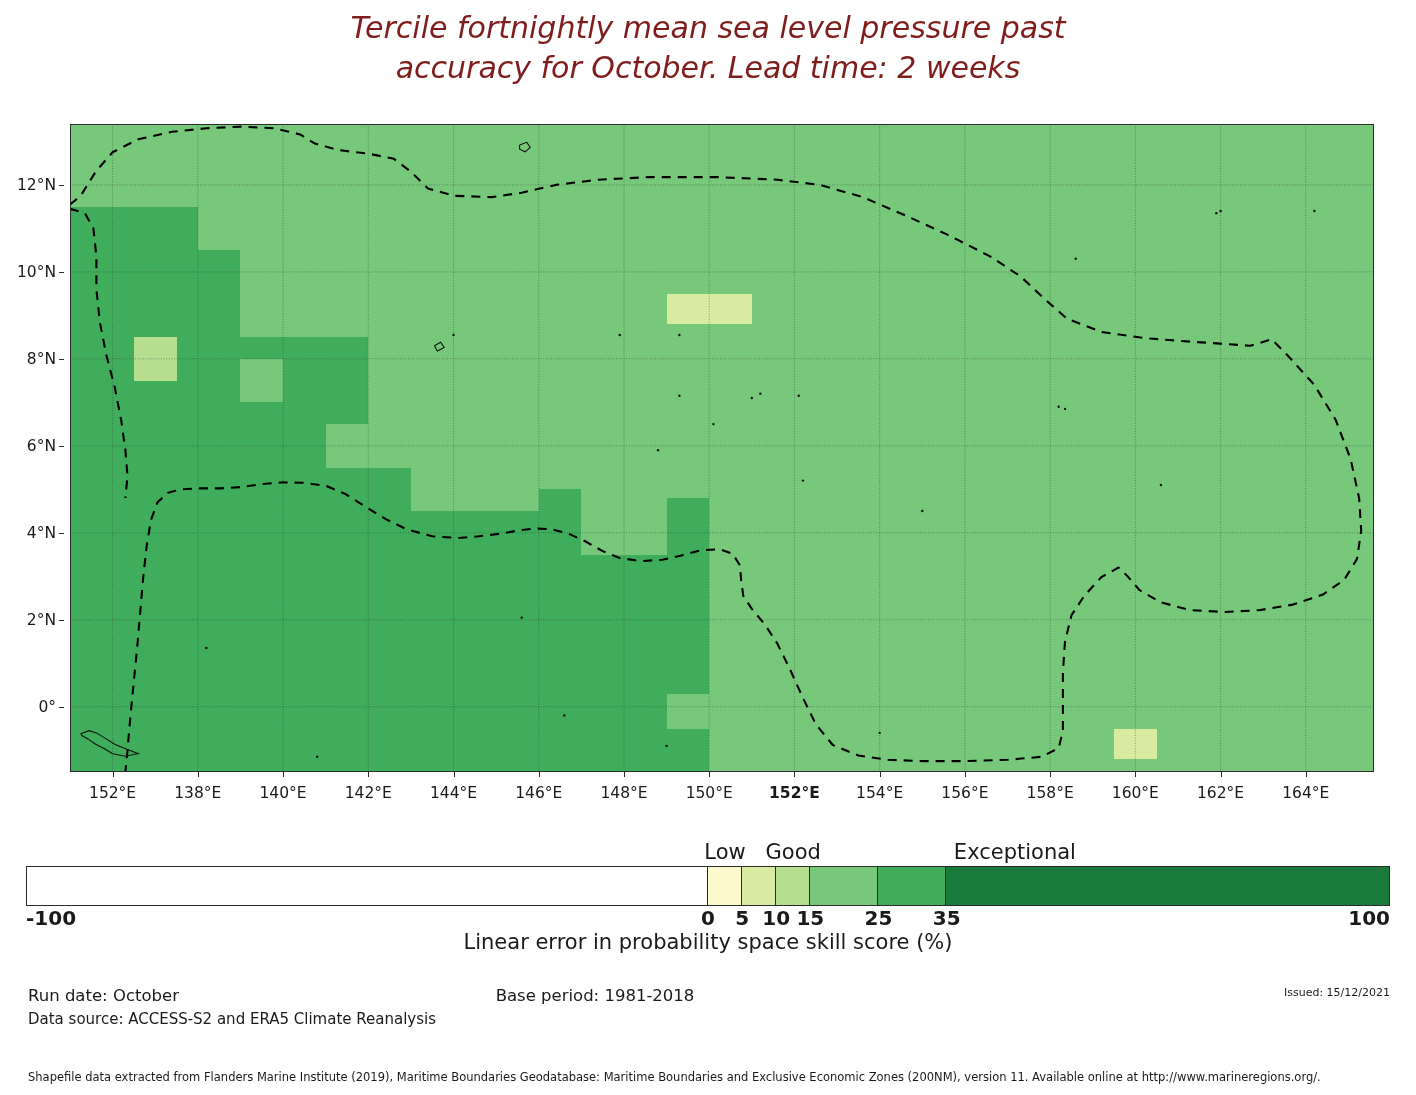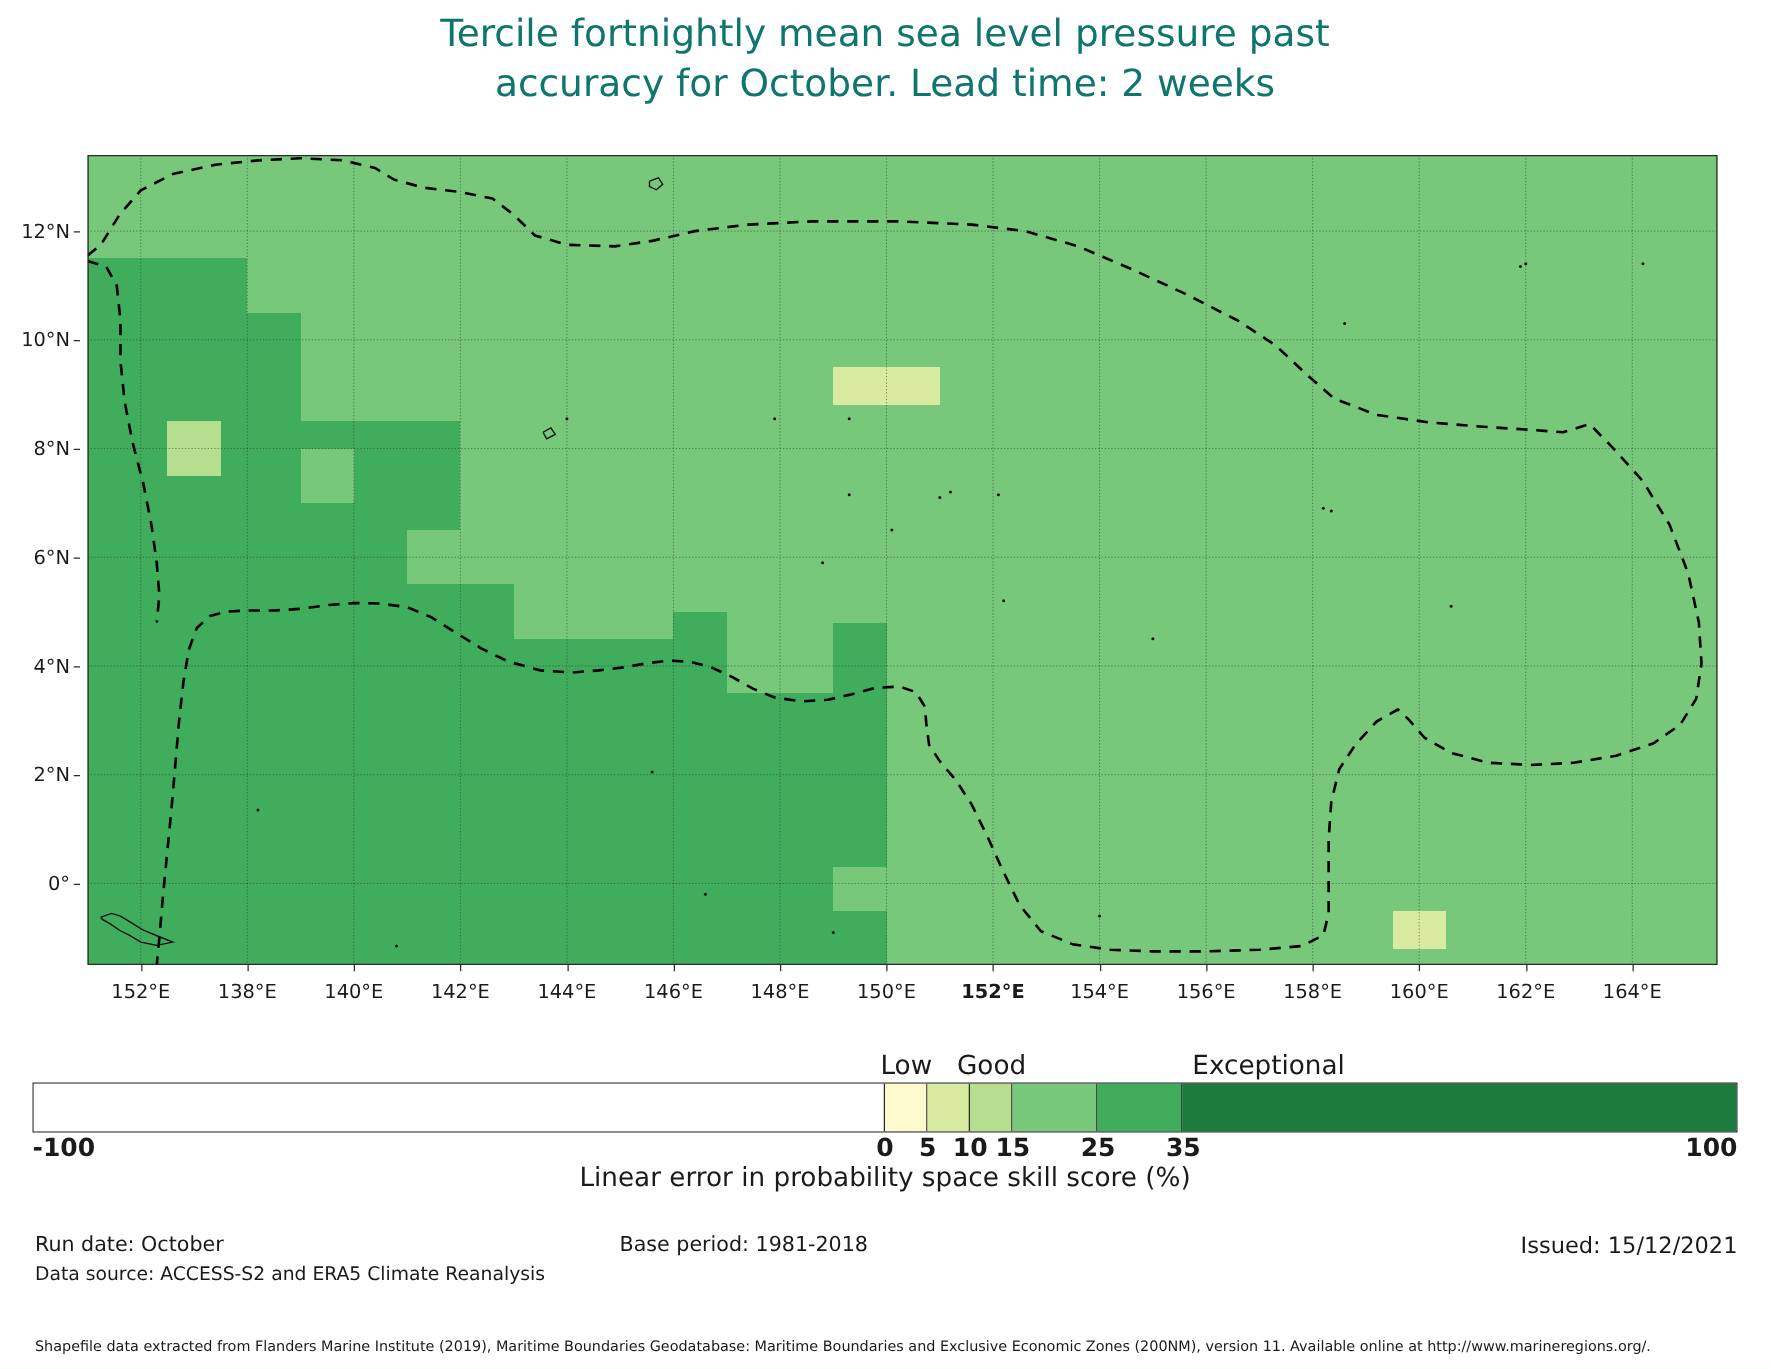--- a/index.html
+++ b/index.html
@@ -1,22 +1,23 @@
 <!DOCTYPE html>
 <html><head>
 <meta charset="utf-8">
 <style>
   html,body{margin:0;padding:0;background:#ffffff;}
   body{width:1416px;height:1095px;font-family:"DejaVu Sans",sans-serif;color:#000;position:relative;overflow:hidden;}
 
   
   #title{
     position:absolute;left:0;top:8px;width:1416px;text-align:center;
-    font-size:30px;line-height:1.32;color:#0f766e;font-weight:400;
+    font-size:30px;line-height:1.32;color:#7f1d1d;font-weight:400;
     white-space:pre-line;
+    font-style:italic;
   }
 
   
   #map-figure{position:absolute;left:70px;top:124px;width:1304px;height:648px;}
   #map-plot{position:absolute;inset:0;overflow:hidden;background:#77c87b;}
   #map-plot svg{position:absolute;left:0;top:0;}
   #map-frame{position:absolute;inset:0;border:1px solid #2b2b2b;box-sizing:border-box;pointer-events:none;}
   #y-axis{position:absolute;left:0;top:124px;width:64px;height:648px;}
   #y-axis .lbl{position:absolute;right:8px;transform:translateY(-50%);
     font-size:15.5px;color:#1a1a1a;white-space:nowrap;}
@@ -44,21 +45,21 @@
   #cbar-ticks .ct.first{transform:translateX(0);}
   #cbar-ticks .ct.last{transform:translateX(-100%);}
 
   #cbar-label{position:absolute;left:0;top:930px;width:1416px;text-align:center;
     font-size:21px;color:#1a1a1a;}
 
   
   #footer{position:absolute;left:0;top:986px;width:1416px;height:109px;}
   .f-run{position:absolute;left:28px;top:0;font-size:16.5px;color:#1a1a1a;}
   .f-base{position:absolute;left:5px;top:0;width:1180px;text-align:center;font-size:16.5px;color:#1a1a1a;}
-  .f-iss{position:absolute;right:26px;top:0;font-size:18px;color:#1a1a1a;}
+  .f-iss{position:absolute;right:26px;top:0;font-size:11px;color:#1a1a1a;}
   .f-src{position:absolute;left:28px;top:24px;font-size:15px;color:#1a1a1a;}
   .f-cc{position:absolute;left:28px;top:47px;font-size:13.5px;color:#1a1a1a;}
   .f-shape{position:absolute;left:28px;top:84px;font-size:11.5px;color:#1a1a1a;}
 </style>
 </head>
 <body>
 
 <div id="title">Tercile fortnightly mean sea level pressure past
 accuracy for October. Lead time: 2 weeks</div>
 

